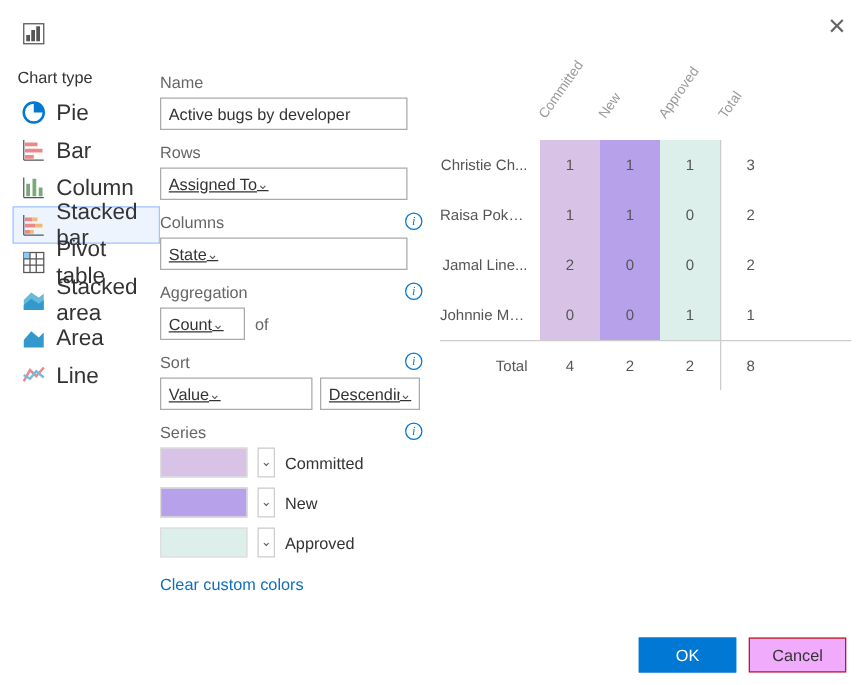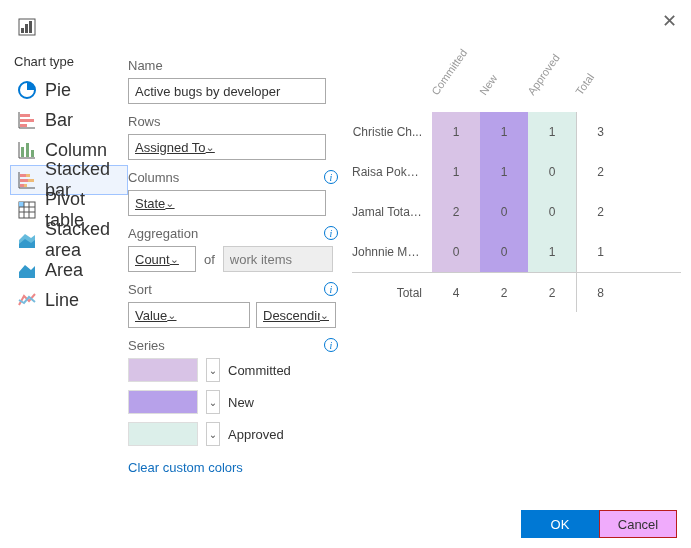--- a/index.html
+++ b/index.html
@@ -39,21 +39,21 @@
     .preview { flex: 1; padding: 2px 10px 0 14px; font-size: 12px; color: #555; }
     .pv-header, .pv-row { display: flex; align-items: center; height: 40px; }
     .pv-rowlabel { width: 80px; text-align: right; padding-right: 10px; white-space: nowrap; overflow:hidden; text-overflow:ellipsis; color:#555; }
     .pv-cell { width: 48px; text-align: center; height: 100%; display:flex; align-items:center; justify-content:center; }
     .pv-total-col { border-left: 1px solid #ccc; }
     .pv-total-row { border-top: 1px solid #ccc; }
     .hcol { transform: rotate(-55deg); transform-origin: left bottom; white-space: nowrap; color: #999; padding-left: 12px; font-size: 11px; }
     .pv-header .pv-cell { align-items: flex-end; justify-content: flex-start; padding-bottom: 0; height: 46px; }
     .pv-grid { border-left: none; }
     
-    .footer { position: absolute; bottom: 10px; right: 14px; display: flex; }
+    .footer { position: absolute; bottom: 10px; right: 14px; display: flex; gap: 10px; }
     .btn { width: 78px; height: 28px; display: flex; align-items: center; justify-content: center; font-size: 13px; cursor: pointer; }
     .btn.primary { background: #0078d4; color: #fff; border: 1px solid #0078d4; }
     .btn.secondary { background: #f0abfc; color: #333; border: 1px solid #b91c1c; }
     
     svg { display: block; }
   </style>
 </head>
 <body>
 
 <div class="header">
@@ -183,21 +183,20 @@
     <div class="field-label" style="margin-top:8px">
       <span>Aggregation</span>
       <span class="info-ico">i</span>
     </div>
     <div class="row">
       <div class="sel narrow">
         <span>Count</span>
         <span class="arr">⌄</span>
       </div>
       <span class="of">of</span>
-      <input class="wi" readonly="" value="work items" style="">
     </div>
 
     <div class="field-label" style="margin-top:8px">
       <span>Sort</span>
       <span class="info-ico">i</span>
     </div>
     <div class="sort-row">
       <div class="sel">
         <span>Value</span>
         <span class="arr">⌄</span>
@@ -258,21 +257,21 @@
         <div class="pv-cell pv-total-col">3</div>
       </div>
       <div class="pv-row">
         <div class="pv-rowlabel">Raisa Pokro...</div>
         <div class="pv-cell" style="background:#d8c3e6">1</div>
         <div class="pv-cell" style="background:#b7a1ea">1</div>
         <div class="pv-cell" style="background:#dcefea">0</div>
         <div class="pv-cell pv-total-col">2</div>
       </div>
       <div class="pv-row">
-        <div class="pv-rowlabel">Jamal Total...</div>
+        <div class="pv-rowlabel">Jamal Line...</div>
         <div class="pv-cell" style="background:#d8c3e6">2</div>
         <div class="pv-cell" style="background:#b7a1ea">0</div>
         <div class="pv-cell" style="background:#dcefea">0</div>
         <div class="pv-cell pv-total-col">2</div>
       </div>
       <div class="pv-row">
         <div class="pv-rowlabel">Johnnie McL...</div>
         <div class="pv-cell" style="background:#d8c3e6">0</div>
         <div class="pv-cell" style="background:#b7a1ea">0</div>
         <div class="pv-cell" style="background:#dcefea">1</div>

